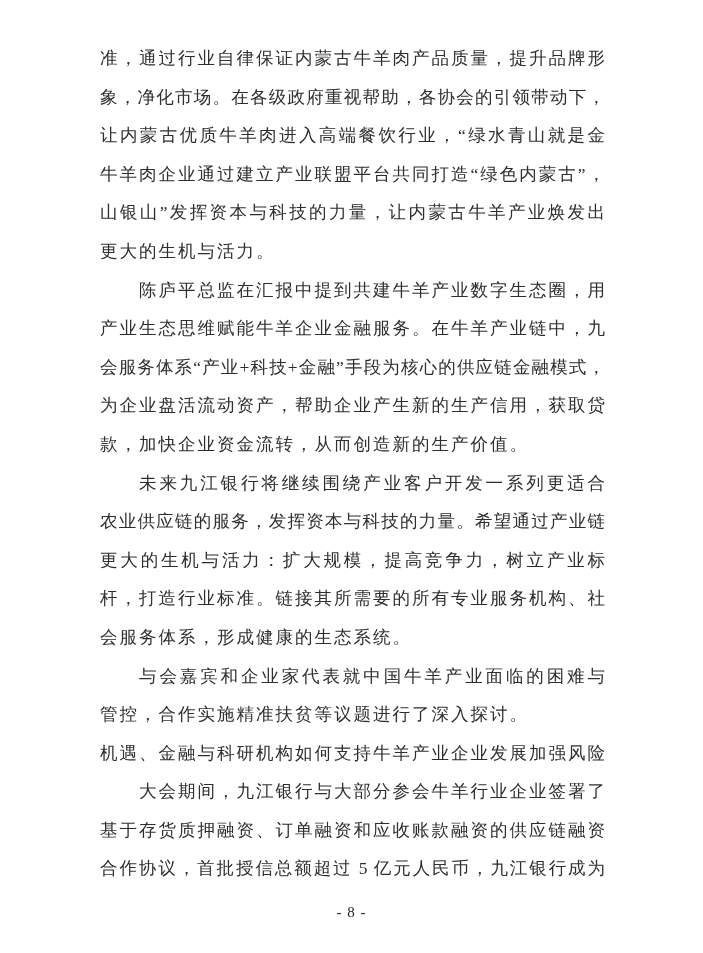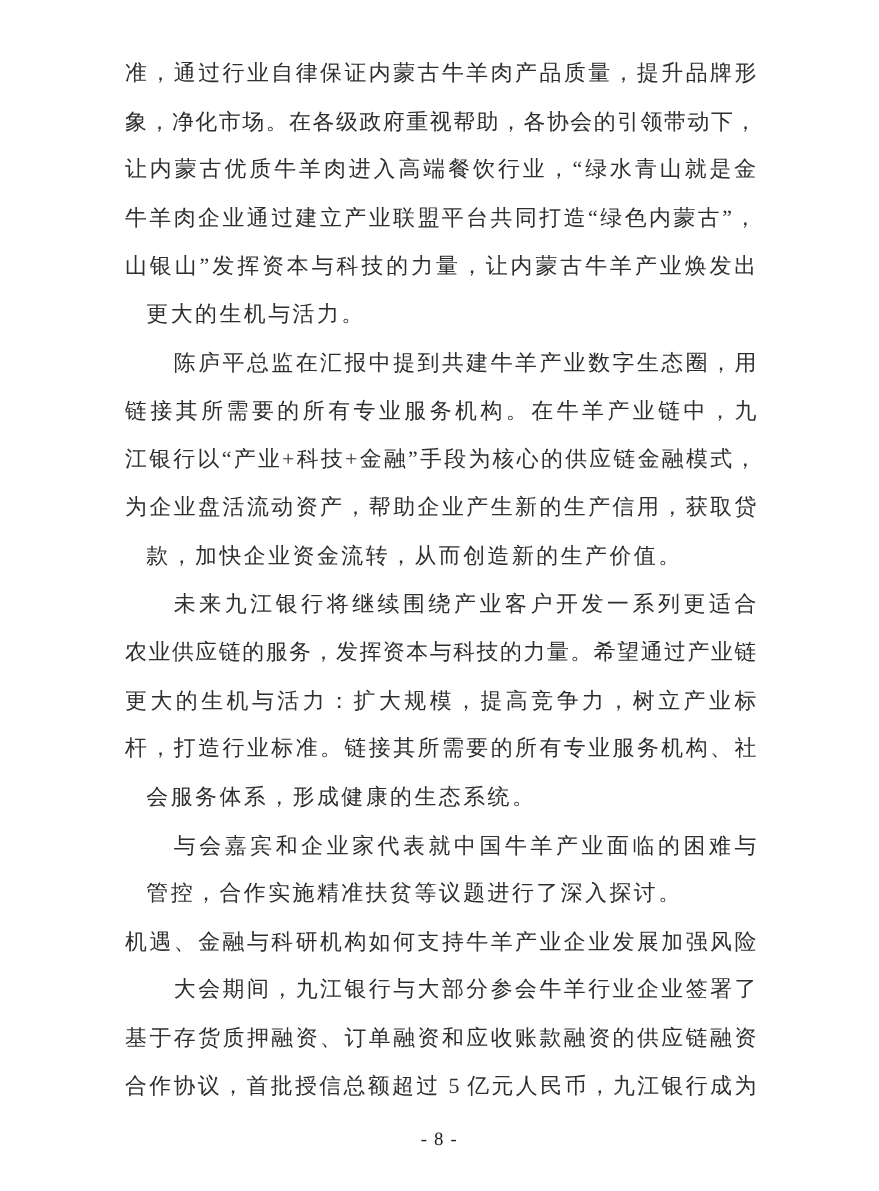--- a/index.html
+++ b/index.html
@@ -34,21 +34,20 @@
     text-align-last: justify;
     overflow: visible;
   }
   .line.indent {
     text-indent: 39px;
   }
   .line.short {
     text-align: right;
     text-align-last: left;
     letter-spacing: 2px;
-    margin-left: 17px;
   }
   .footer {
     position: absolute;
     top: 903px;
     left: 0;
     width: 703px;
     text-align: center;
   }
   .page-number {
     font-size: 15px;
@@ -65,22 +64,22 @@
       <div class="paragraph">
         <div class="line">准，通过行业自律保证内蒙古牛羊肉产品质量，提升品牌形</div>
         <div class="line">象，净化市场。在各级政府重视帮助，各协会的引领带动下，</div>
         <div class="line">让内蒙古优质牛羊肉进入高端餐饮行业，“绿水青山就是金</div>
         <div class="line">牛羊肉企业通过建立产业联盟平台共同打造“绿色内蒙古”，</div>
         <div class="line">山银山”发挥资本与科技的力量，让内蒙古牛羊产业焕发出</div>
         <div class="line short">更大的生机与活力。</div>
       </div>
       <div class="paragraph">
         <div class="line indent">陈庐平总监在汇报中提到共建牛羊产业数字生态圈，用</div>
-        <div class="line">链接其所需要的所有专业服务机构。在牛羊产业链中，九</div>
-        <div class="line">江银行以“产业+科技+金融”手段为核心的供应链金融模式，</div>
+        <div class="line">产业生态思维赋能牛羊企业金融服务。在牛羊产业链中，九</div>
+        <div class="line">会服务体系“产业+科技+金融”手段为核心的供应链金融模式，</div>
         <div class="line">为企业盘活流动资产，帮助企业产生新的生产信用，获取贷</div>
         <div class="line short">款，加快企业资金流转，从而创造新的生产价值。</div>
       </div>
       <div class="paragraph">
         <div class="line indent">未来九江银行将继续围绕产业客户开发一系列更适合</div>
         <div class="line">农业供应链的服务，发挥资本与科技的力量。希望通过产业链</div>
         <div class="line">更大的生机与活力：扩大规模，提高竞争力，树立产业标</div>
         <div class="line">杆，打造行业标准。链接其所需要的所有专业服务机构、社</div>
         <div class="line short">会服务体系，形成健康的生态系统。</div>
       </div>

